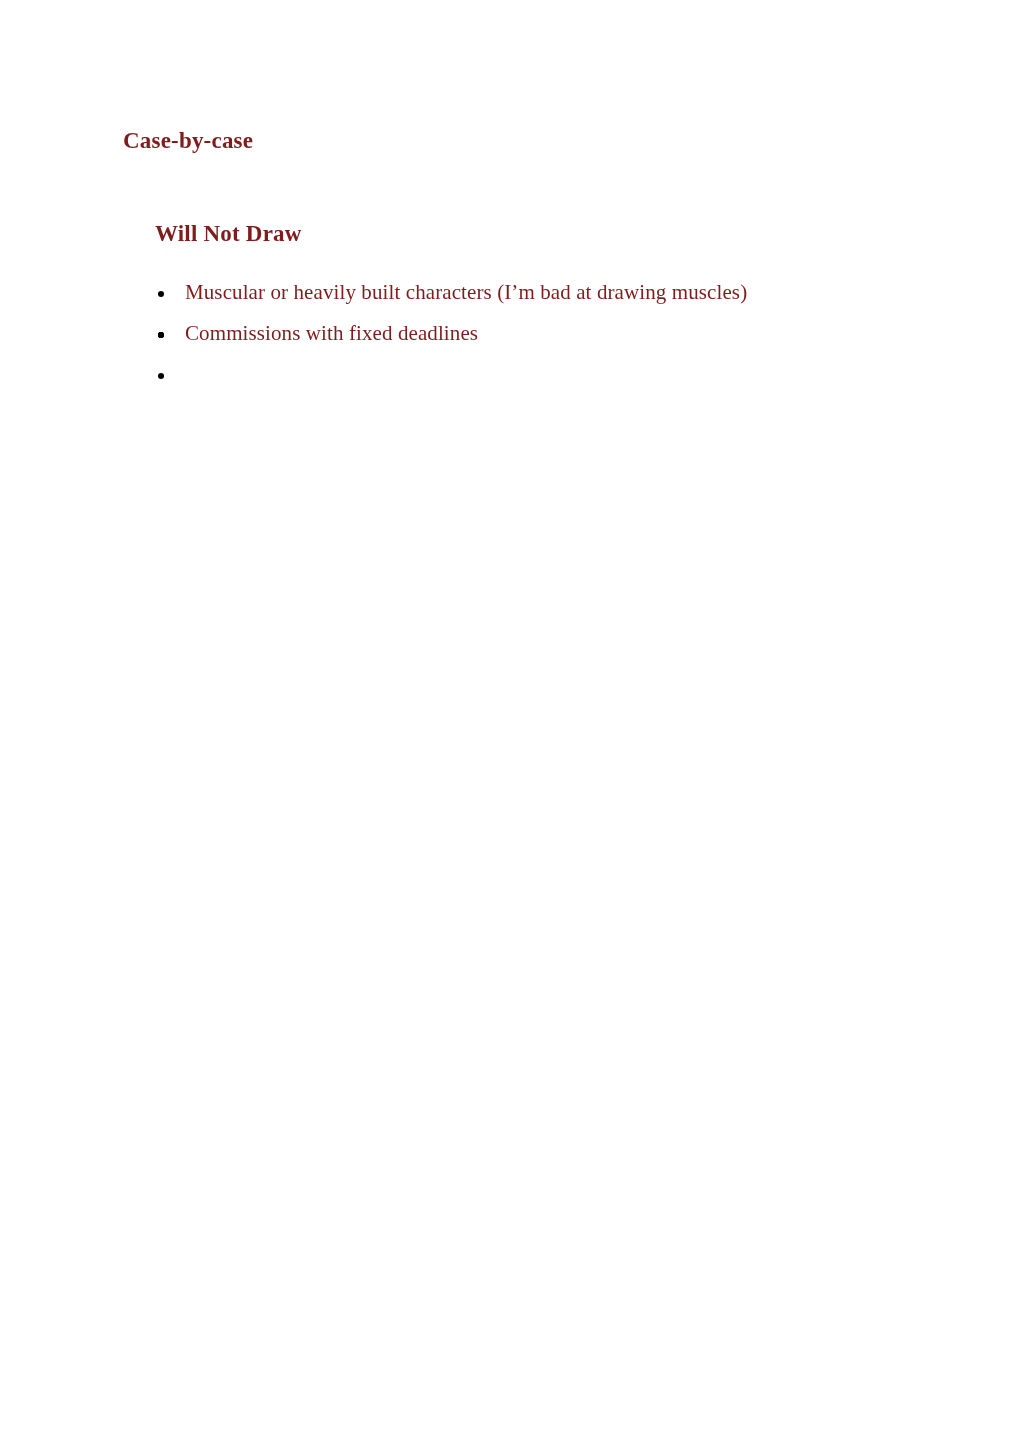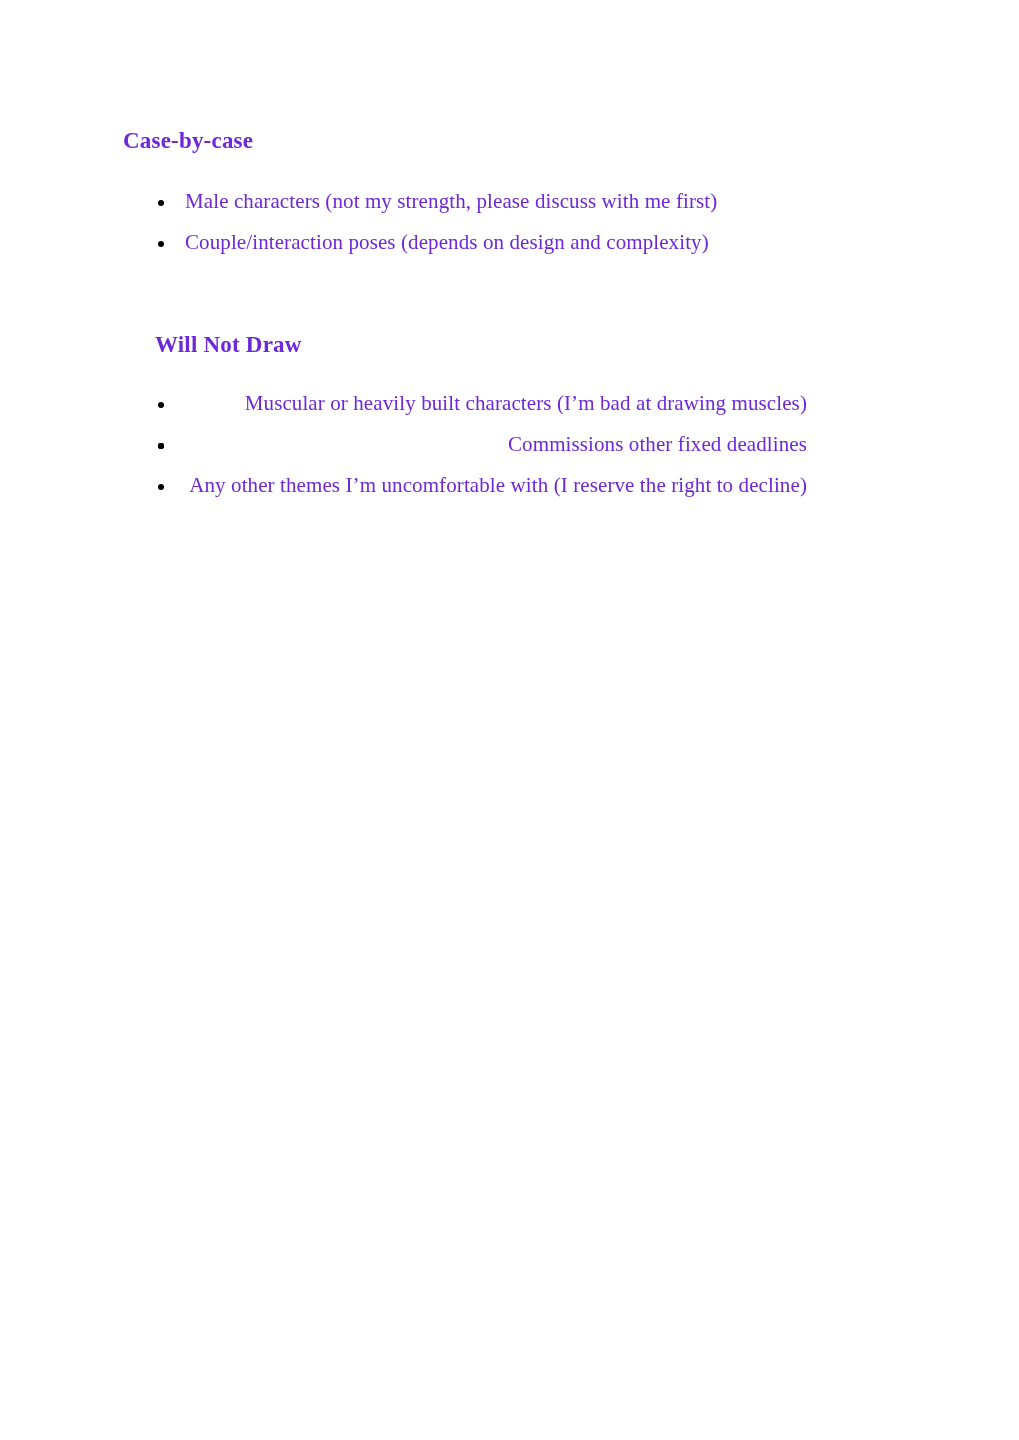--- a/index.html
+++ b/index.html
@@ -7,21 +7,21 @@
     padding: 0;
     background: #ffffff;
   }
   .page {
     position: relative;
     width: 887px;
     height: 1440px;
     background: #ffffff;
     overflow: hidden;
     font-family: "Liberation Serif", "DejaVu Serif", serif;
-    color: #6d28d9;
+    color: #7f1d1d;
   }
   .doc {
     padding: 129px 80px 0 123px;
   }
   .section-heading {
     margin: 0;
     font-size: 23px;
     line-height: 23px;
     font-weight: bold;
     letter-spacing: 0.2px;
@@ -33,21 +33,20 @@
   ul.bullet-list {
     list-style: none;
     margin: 0;
     padding: 0;
   }
   ul.bullet-list.first {
     margin-top: 29px;
   }
   ul.bullet-list.second {
     margin-top: 27px;
-    text-align: right;
   }
   ul.bullet-list li {
     position: relative;
     font-size: 21px;
     line-height: 41px;
     padding-left: 62px;
     letter-spacing: 0.1px;
   }
   .bullet-dot {
     position: absolute;
@@ -60,48 +59,37 @@
   }
 </style>
 </head>
 <body>
 
 <div class="page">
   <div class="doc">
 
     <h2 class="section-heading">Case-by-case</h2>
 
-    <ul class="bullet-list first">
-      <li>
-        <span class="bullet-dot"></span>
-        <span>Male characters (not my strength, please discuss with me first)</span>
-      </li>
-      <li>
-        <span class="bullet-dot"></span>
-        <span>Couple/interaction poses (depends on design and complexity)</span>
-      </li>
-    </ul>
 
     <h2 class="section-heading second">Will Not Draw</h2>
 
     <ul class="bullet-list second">
       <li>
         <span class="bullet-dot"></span>
         <span>Muscular or heavily built characters (I’m bad at drawing muscles)</span>
       </li>
       <li>
         <span class="bullet-dot"></span>
       </li>
       <li>
         <span class="bullet-dot"></span>
       </li>
       <li>
         <span class="bullet-dot"></span>
-        <span>Commissions other fixed deadlines</span>
+        <span>Commissions with fixed deadlines</span>
       </li>
       <li>
         <span class="bullet-dot"></span>
-        <span>Any other themes I’m uncomfortable with (I reserve the right to decline)</span>
       </li>
     </ul>
 
   </div>
 </div>
 
 </body></html>

